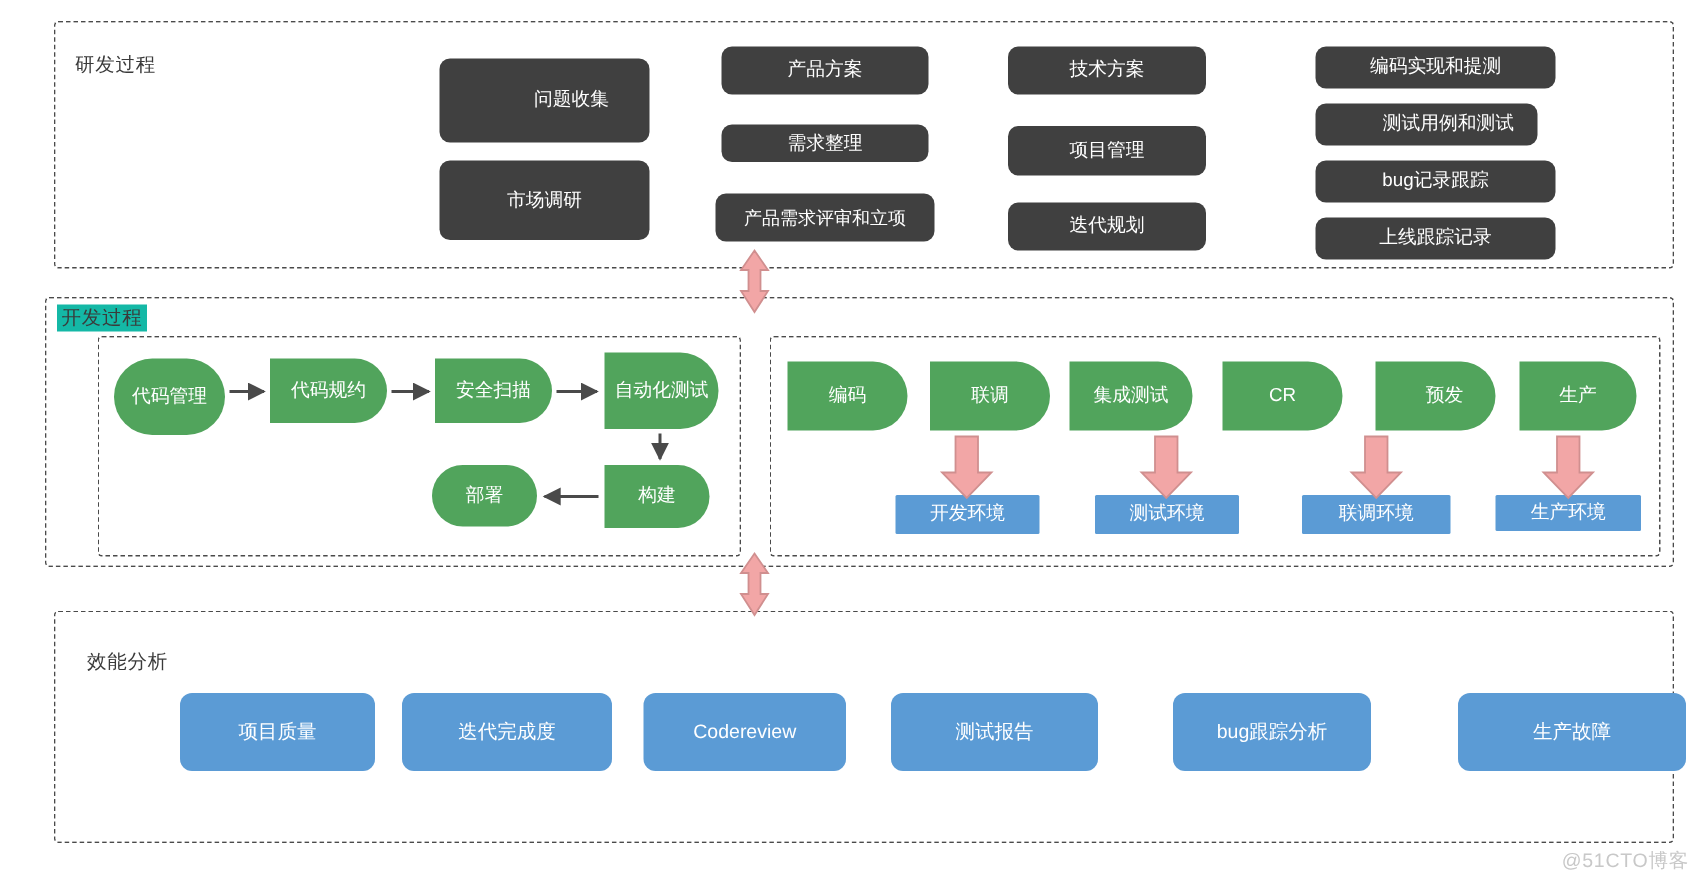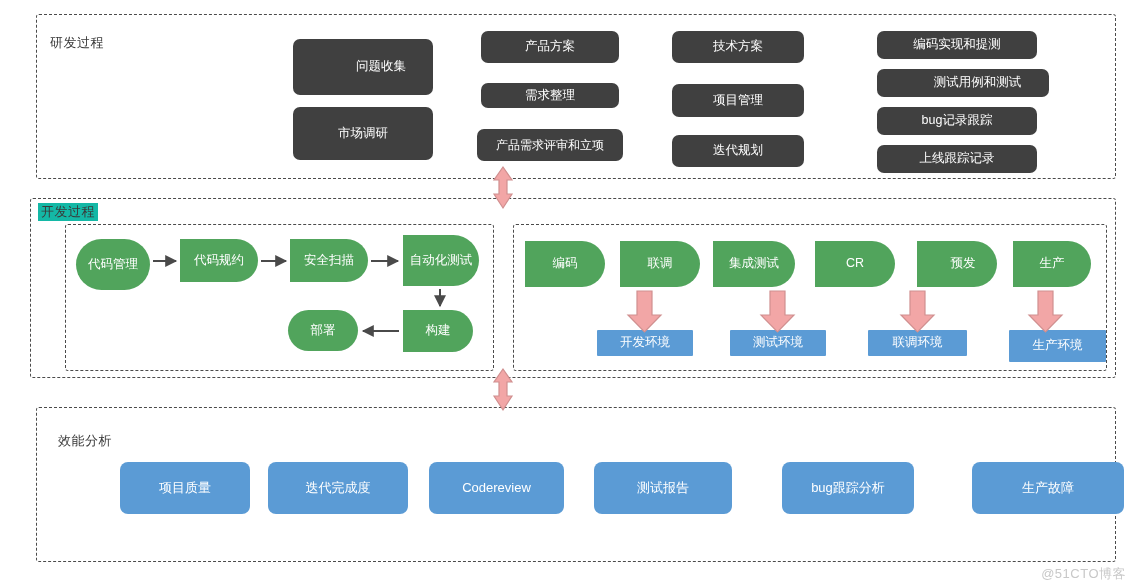--- a/index.html
+++ b/index.html
@@ -87,21 +87,21 @@
 
   <div class="node teal" style="left:481px;top:31px;width:138px;height:32px;">产品方案</div>
   <div class="node teal" style="left:481px;top:83px;width:138px;height:25px;">需求整理</div>
   <div class="node teal small" style="left:477px;top:129px;width:146px;height:32px;">产品需求评审和立项</div>
 
   <div class="node teal" style="left:672px;top:31px;width:132px;height:32px;">技术方案</div>
   <div class="node teal" style="left:672px;top:84px;width:132px;height:33px;">项目管理</div>
   <div class="node teal" style="left:672px;top:135px;width:132px;height:32px;">迭代规划</div>
 
   <div class="node teal" style="left:877px;top:31px;width:160px;height:28px;">编码实现和提测</div>
-  <div class="node teal" style="left:877px;top:69px;width:172px;height:28px;padding-left:33px;">测试用例和测试</div>
+  <div class="node teal" style="left:877px;top:69px;width:148px;height:28px;padding-left:33px;">测试用例和测试</div>
   <div class="node teal" style="left:877px;top:107px;width:160px;height:28px;">bug记录跟踪</div>
   <div class="node teal" style="left:877px;top:145px;width:160px;height:28px;">上线跟踪记录</div>
 
   <div class="section" style="left:30px;top:198px;width:1084px;height:178px;"></div>
   <div class="section-title" style="left:38px;top:203px;background:#14b8a6;padding:0 3px;">开发过程</div>
 
   <div class="subbox" style="left:65px;top:224px;width:427px;height:145px;"></div>
 
   <div class="node green pill" style="left:76px;top:239px;width:74px;height:51px;">代码管理</div>
   <div class="node green rr-soft" style="left:180px;top:239px;width:78px;height:43px;">代码规约</div>
@@ -115,21 +115,21 @@
   <div class="node green round-right" style="left:525px;top:241px;width:80px;height:46px;">编码</div>
   <div class="node green round-right" style="left:620px;top:241px;width:80px;height:46px;">联调</div>
   <div class="node green round-right" style="left:713px;top:241px;width:82px;height:46px;">集成测试</div>
   <div class="node green round-right" style="left:815px;top:241px;width:80px;height:46px;">CR</div>
   <div class="node green round-right" style="left:917px;top:241px;width:80px;height:46px;padding-left:16px;">预发</div>
   <div class="node green round-right" style="left:1013px;top:241px;width:78px;height:46px;">生产</div>
 
   <div class="node blue flat" style="left:597px;top:330px;width:96px;height:26px;">开发环境</div>
   <div class="node blue flat" style="left:730px;top:330px;width:96px;height:26px;">测试环境</div>
   <div class="node blue flat" style="left:868px;top:330px;width:99px;height:26px;">联调环境</div>
-  <div class="node blue flat" style="left:997px;top:330px;width:97px;height:32px;margin-left:12px;">生产环境</div>
+  <div class="node blue flat" style="left:997px;top:330px;width:97px;height:24px;">生产环境</div>
 
   <div class="section" style="left:36px;top:407px;width:1078px;height:153px;"></div>
   <div class="section-title" style="left:58px;top:432px;">效能分析</div>
 
   <div class="node blue rounded" style="left:120px;top:462px;width:130px;height:52px;">项目质量</div>
   <div class="node blue rounded" style="left:268px;top:462px;width:140px;height:52px;">迭代完成度</div>
   <div class="node blue rounded" style="left:429px;top:462px;width:135px;height:52px;">Codereview</div>
   <div class="node blue rounded" style="left:594px;top:462px;width:138px;height:52px;">测试报告</div>
   <div class="node blue rounded" style="left:782px;top:462px;width:132px;height:52px;">bug跟踪分析</div>
   <div class="node blue rounded" style="left:946px;top:462px;width:152px;height:52px;margin-left:26px;">生产故障</div>

